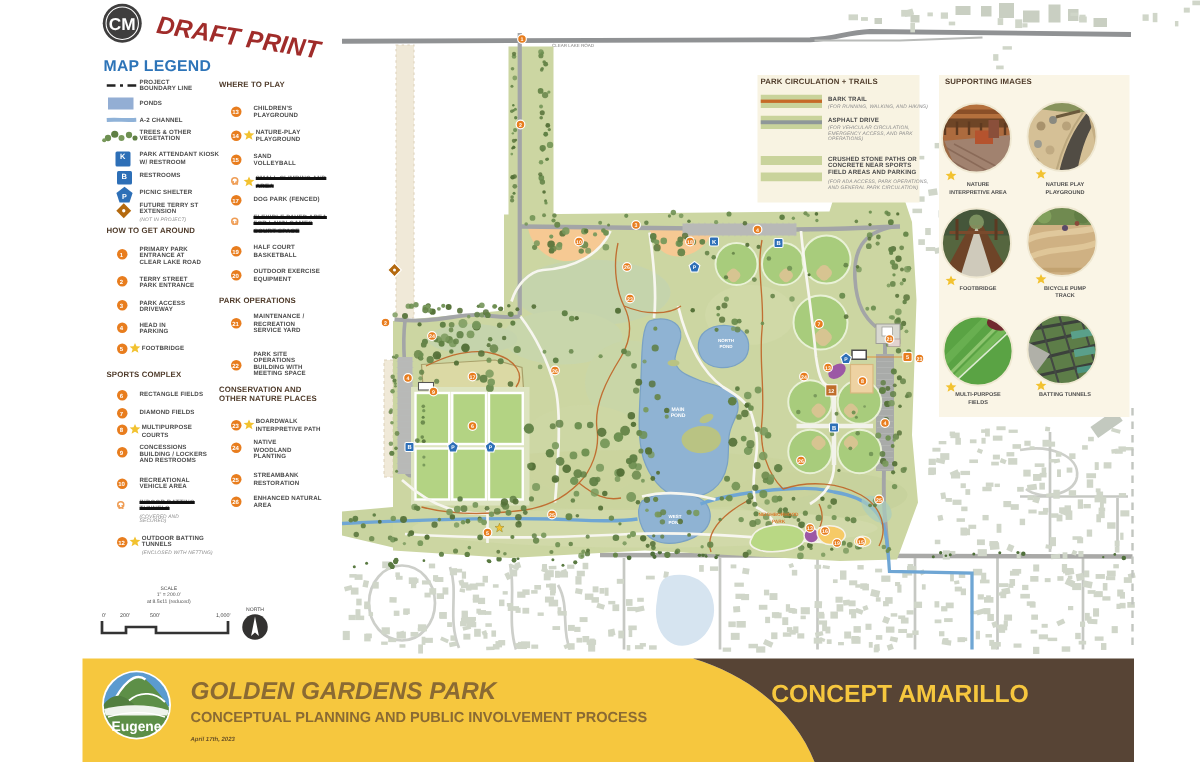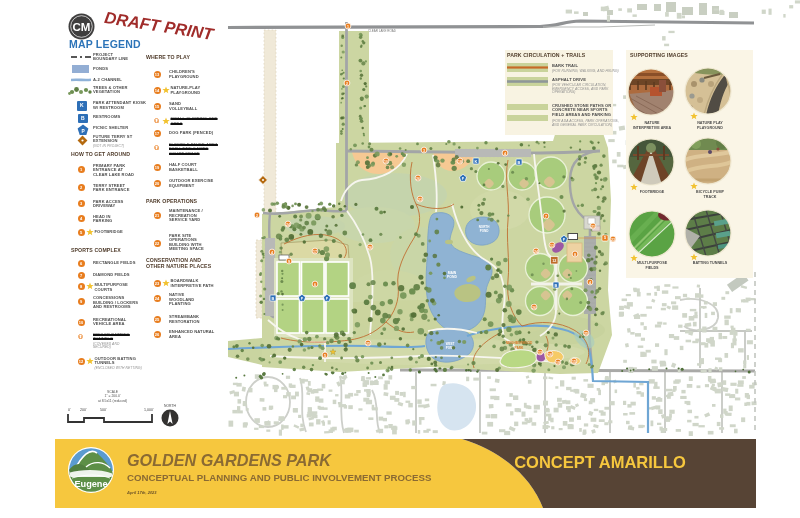--- a/index.html
+++ b/index.html
@@ -1637,21 +1637,21 @@
 <text x="127" y="466" font-size="16.2" fill="#8a6a33" font-weight="bold" font-style="italic" font-family="Liberation Sans,sans-serif">GOLDEN GARDENS PARK</text>
 
 <text x="127" y="481" font-size="9.7" fill="#8a6a33" font-weight="bold" font-family="Liberation Sans,sans-serif">CONCEPTUAL PLANNING AND PUBLIC INVOLVEMENT PROCESS</text>
 
 <text x="127" y="494" font-size="4" fill="#6d5428" font-style="italic" font-weight="bold" font-family="Liberation Sans,sans-serif">April 17th, 2023</text>
 
 <text x="600" y="468" font-size="16.5" fill="#f6c73e" font-weight="bold" text-anchor="middle" font-family="Liberation Sans,sans-serif">CONCEPT AMARILLO</text>
 
 </svg>
 
-<div class="ab" style="left:68px;top:13px;"><svg width="27" height="27">
+<div class="ab" style="left:68px;top:2px;"><svg width="27" height="27">
         <circle cx="13.5" cy="13.5" r="13" fill="#3f3e3e"></circle>
         <circle cx="13.5" cy="13.5" r="10.8" fill="none" stroke="#fff" stroke-width="0.7"></circle>
         <text x="13.5" y="18" font-size="11.5" fill="#fff" font-weight="bold" text-anchor="middle" font-family="Liberation Sans,sans-serif">CM</text>
       </svg></div>
 
 <div class="ab" style="left:106px;top:8px;transform:rotate(9deg);transform-origin:left top;color:#a02c2a;font-size:16.5px;font-weight:bold;font-style:italic;white-space:nowrap;">DRAFT PRINT</div>
 
 <div class="ab" style="left:69px;top:38px;color:#2d74b8;font-size:10.5px;font-weight:bold;letter-spacing:0.2px;">MAP LEGEND</div>
 
 <div class="ab" style="left:0;top:0;">

